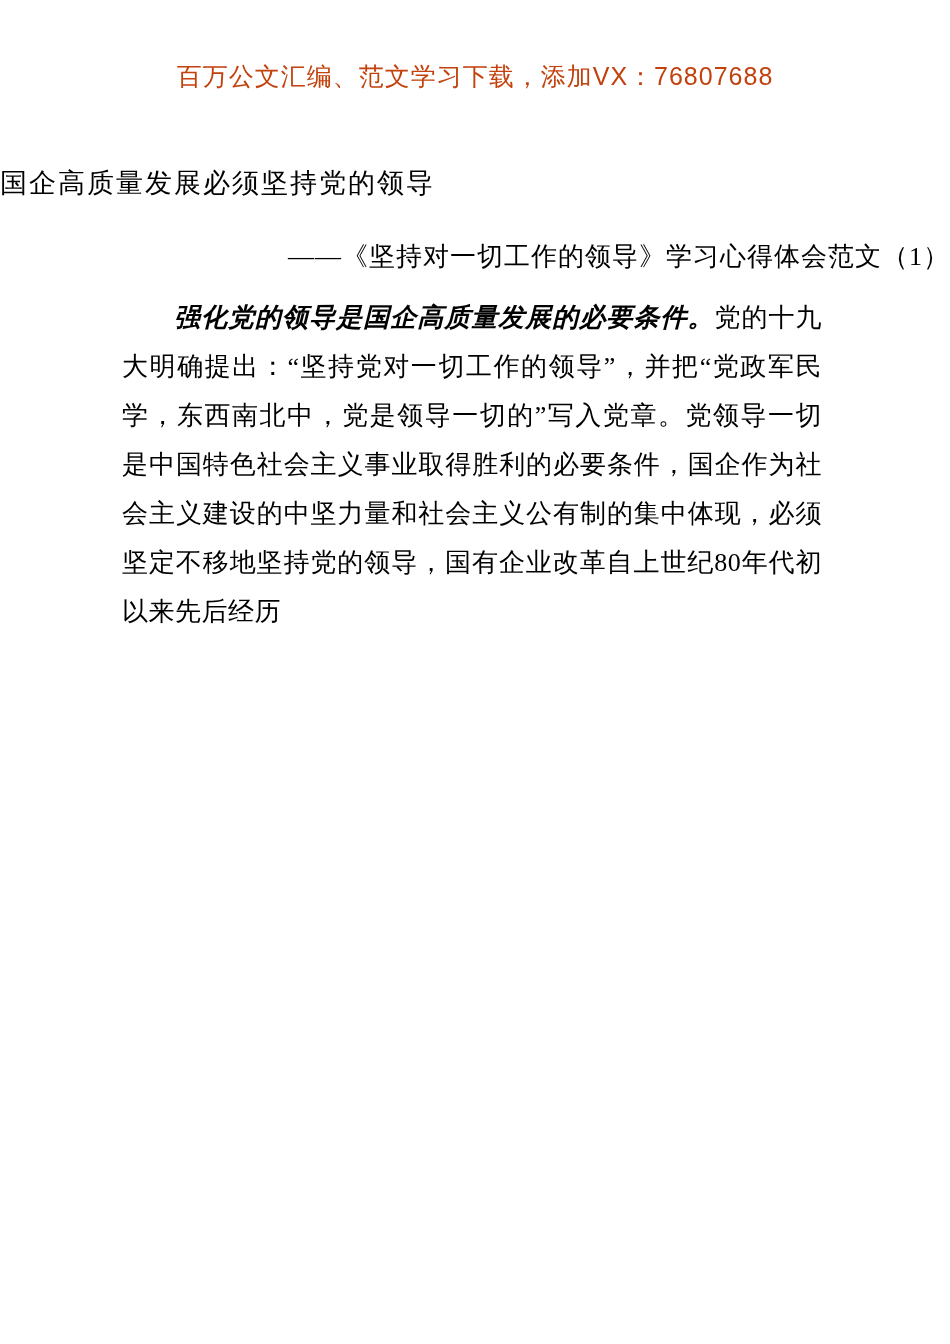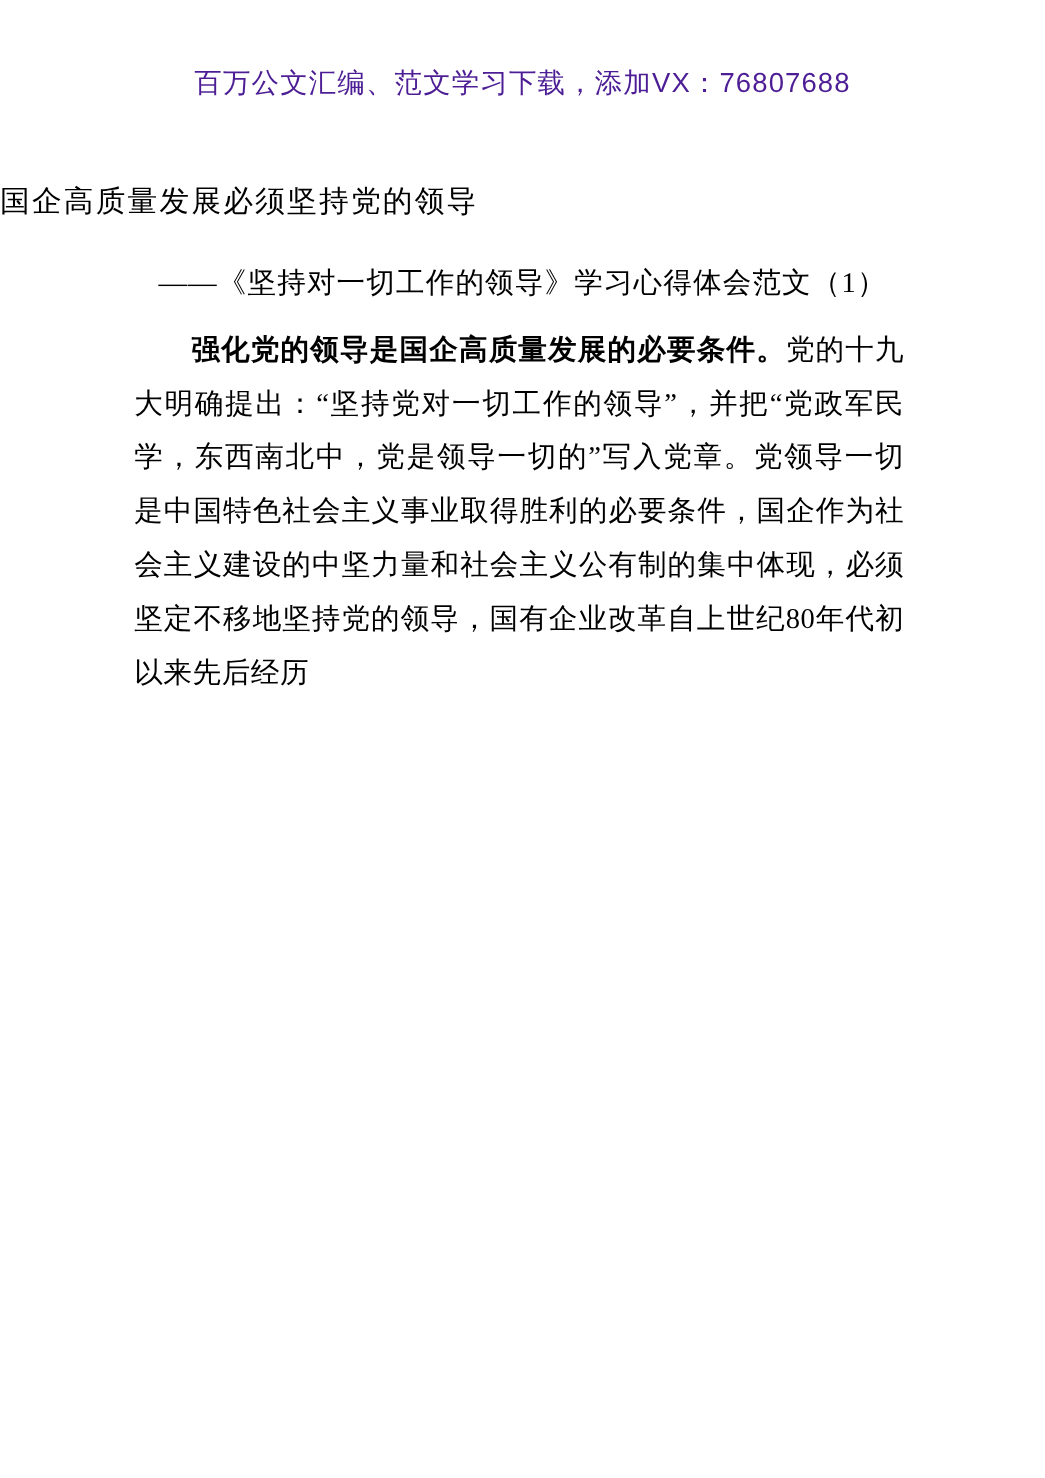--- a/index.html
+++ b/index.html
@@ -15,50 +15,51 @@
     overflow: hidden;
     font-family: "Liberation Serif", "DejaVu Serif", serif;
     color: #000000;
   }
   .promo-notice {
     margin-top: 52px;
     text-align: center;
     font-family: "Liberation Sans", "DejaVu Sans", sans-serif;
     font-size: 25px;
     line-height: 49px;
-    color: #4c1d95;
+    color: #c2410c;
     letter-spacing: 1px;
   }
   .doc-title {
     margin: 58px 0 0 0;
     font-size: 27px;
     font-weight: normal;
     line-height: 49px;
     letter-spacing: 2px;
   }
   .doc-subtitle {
     margin-top: 24px;
-    text-align: center;
+    text-align: right;
     font-size: 26px;
     line-height: 49px;
     letter-spacing: 1px;
   }
   .body-text {
     margin: 12px 128px 0 122px; 
   }
   .body-text p {
     margin: 0;
     font-size: 26px;
     line-height: 49px;
     text-align: justify;
     text-indent: 2em;
     letter-spacing: 0.5px;
   }
   .lead-bold {
     font-weight: bold;
+    font-style: italic;
   }
 </style>
 </head>
 <body>
 
 <div class="page">
 
   <div class="promo-notice">百万公文汇编、范文学习下载，添加VX：76807688</div>
 
   <h1 class="doc-title">国企高质量发展必须坚持党的领导</h1>

